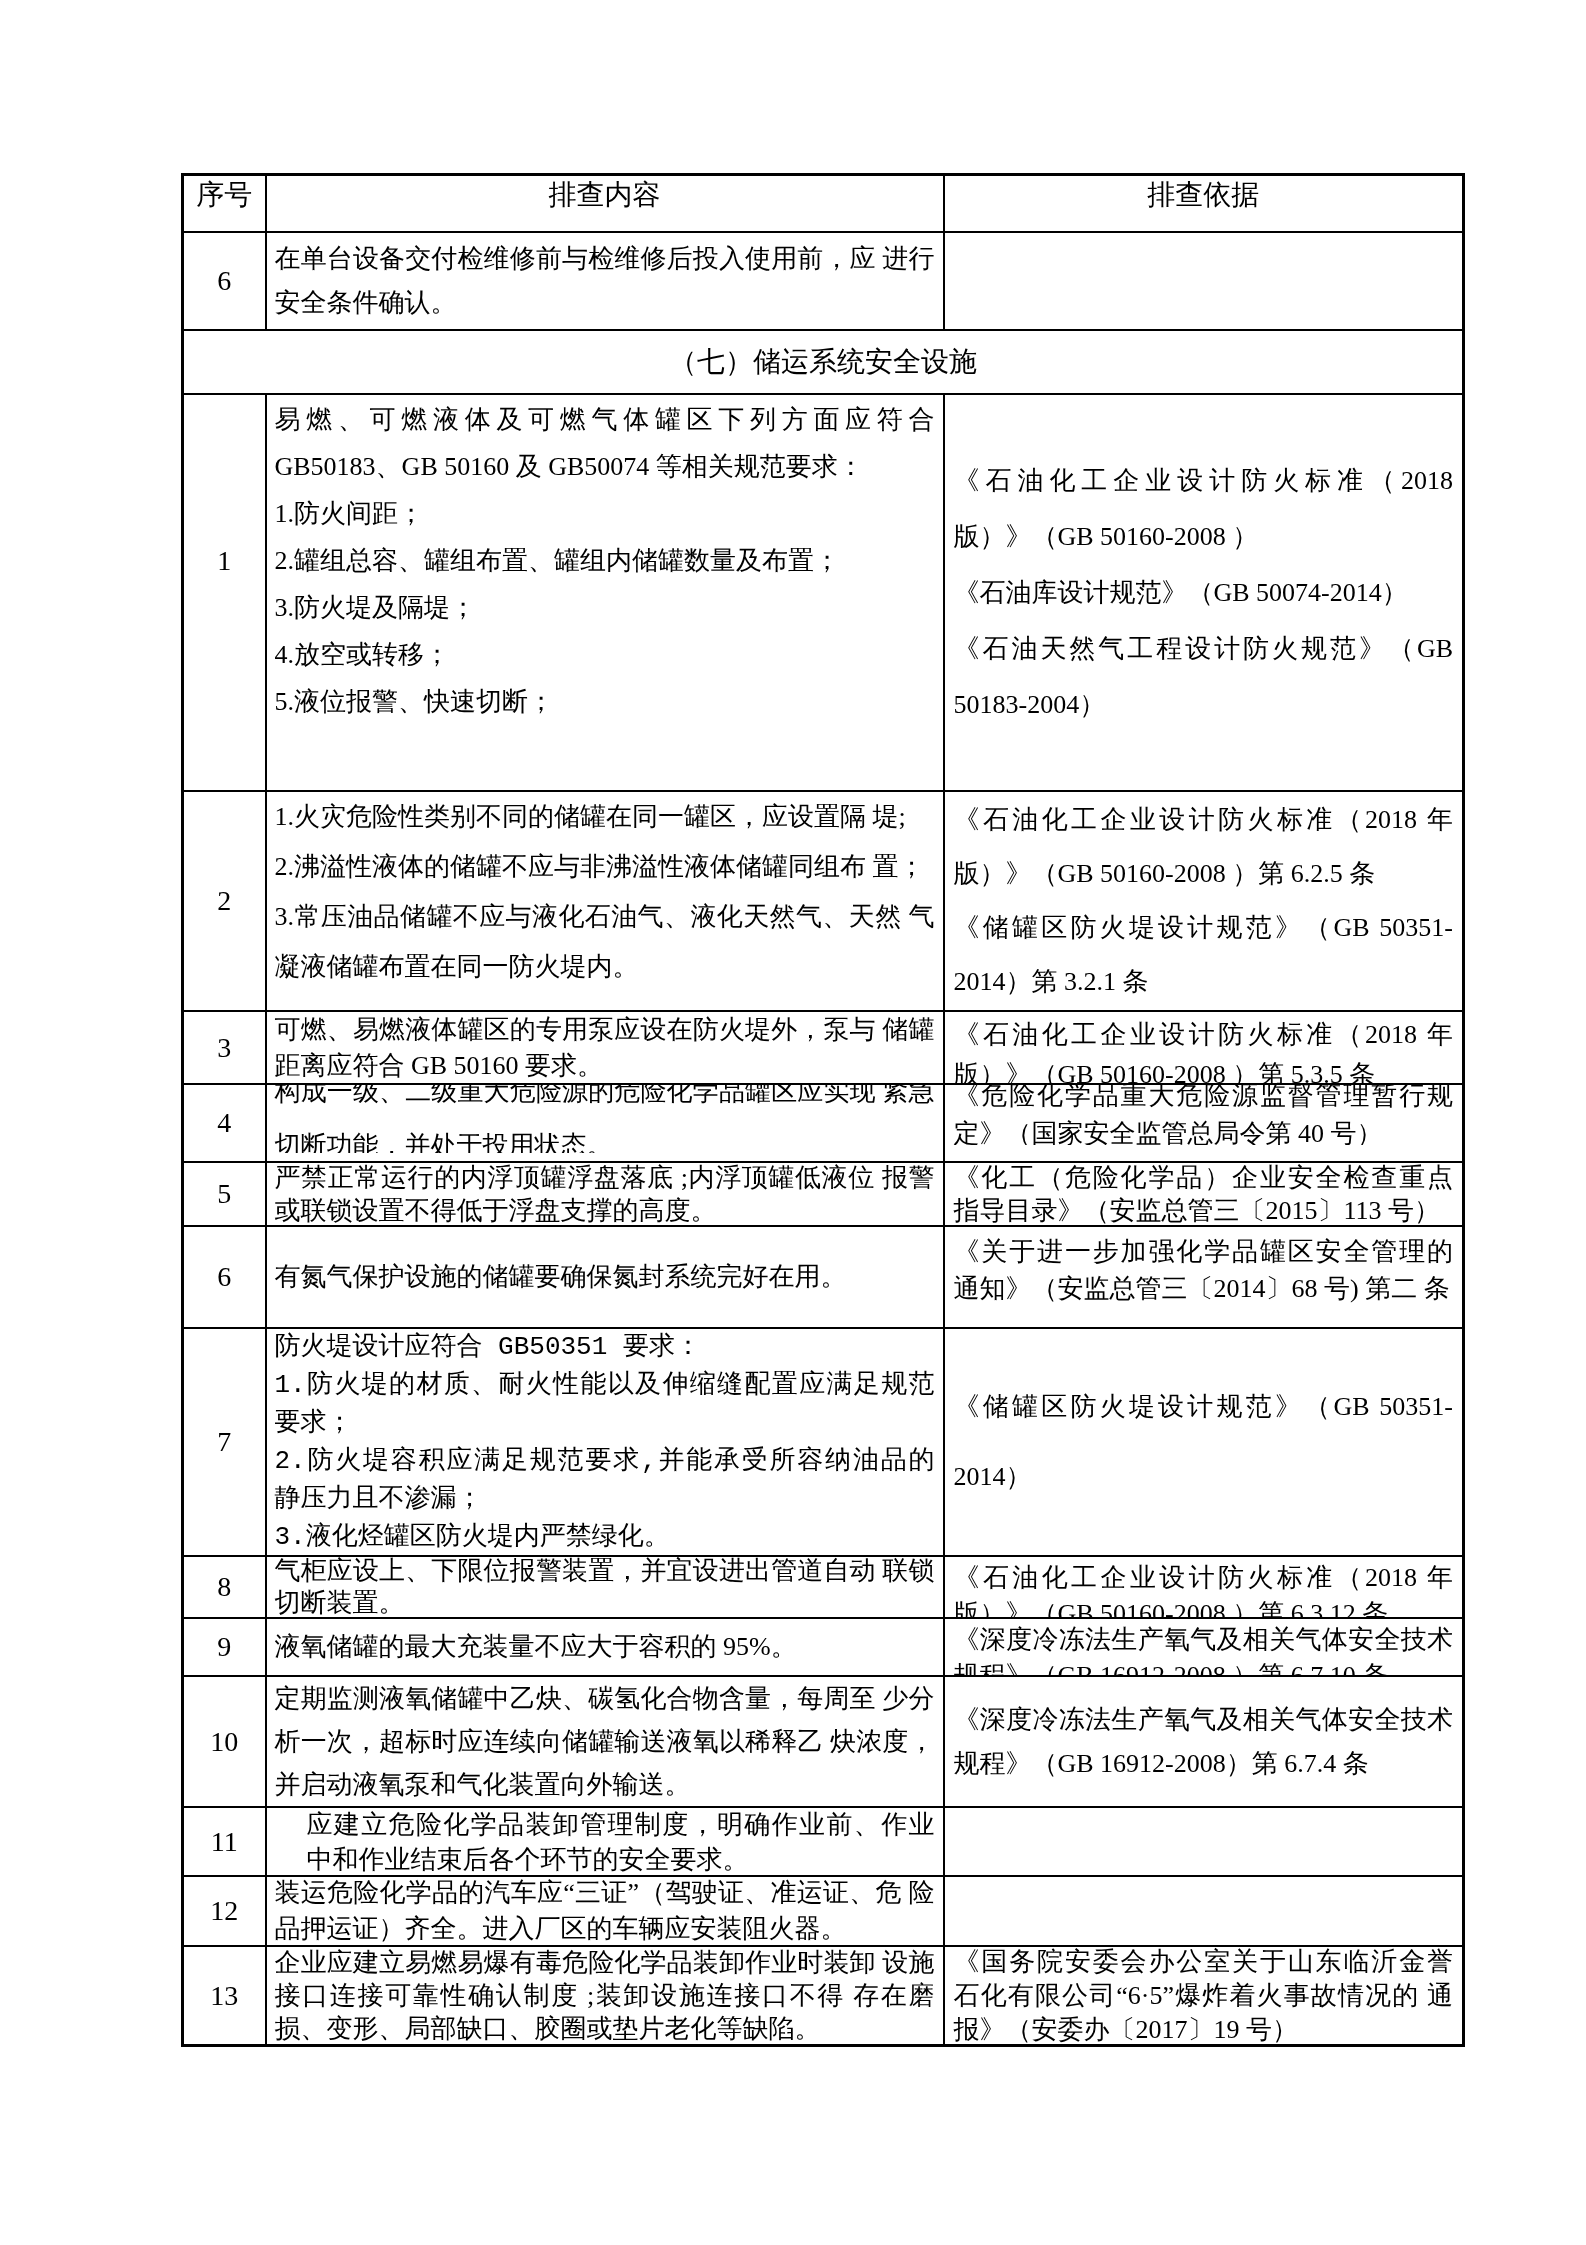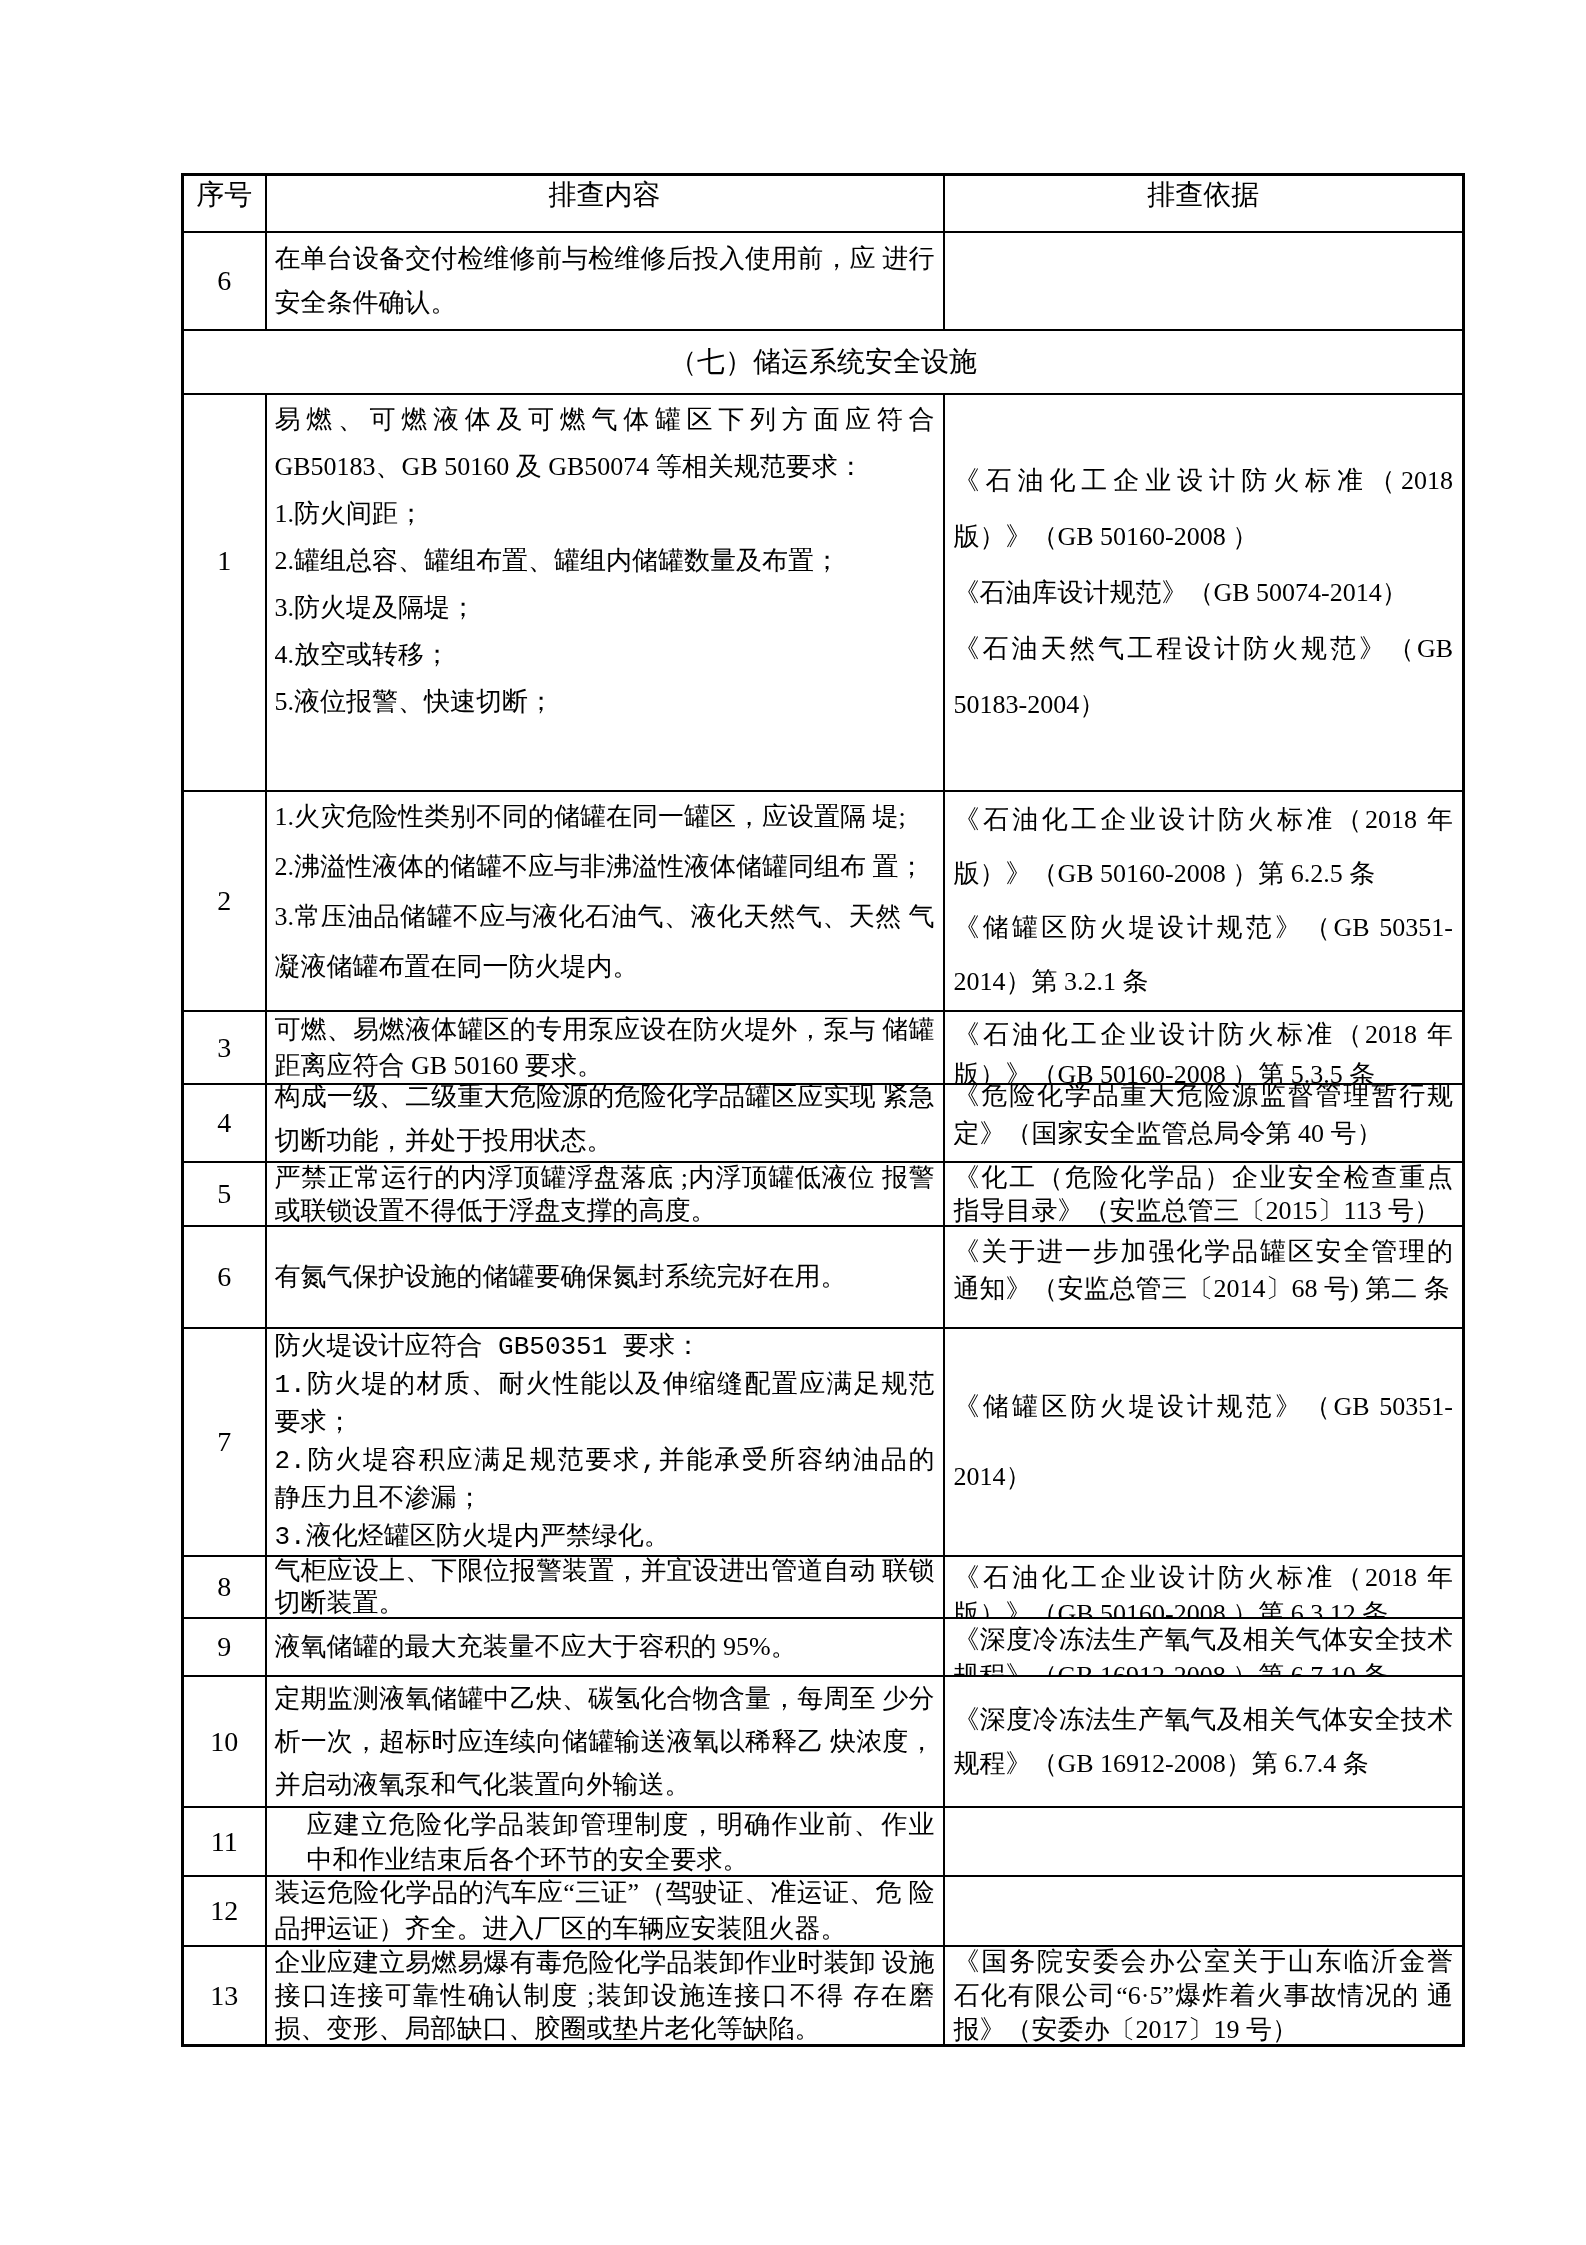--- a/index.html
+++ b/index.html
@@ -156,21 +156,21 @@
             </div>
           </td>
         </tr>
         <tr>
           <td>
             <div class="cellbox num-box" style="height: 76px;">
               <div class="num-text">4</div>
             </div>
           </td>
           <td>
-            <div class="cellbox content-box" style="height: 68px; line-height: 44px;">
+            <div class="cellbox content-box" style="height: 68px; line-height: 54px;">
               <div class="para">构成一级、二级重大危险源的危险化学品罐区应实现 紧急切断功能，并处于投用状态。</div>
             </div>
           </td>
           <td>
             <div class="cellbox basis-box" style="height: 60px; line-height: 38px;">
               <div class="para">《危险化学品重大危险源监督管理暂行规定》（国家安全监管总局令第 40 号）</div>
             </div>
           </td>
         </tr>
         <tr>

